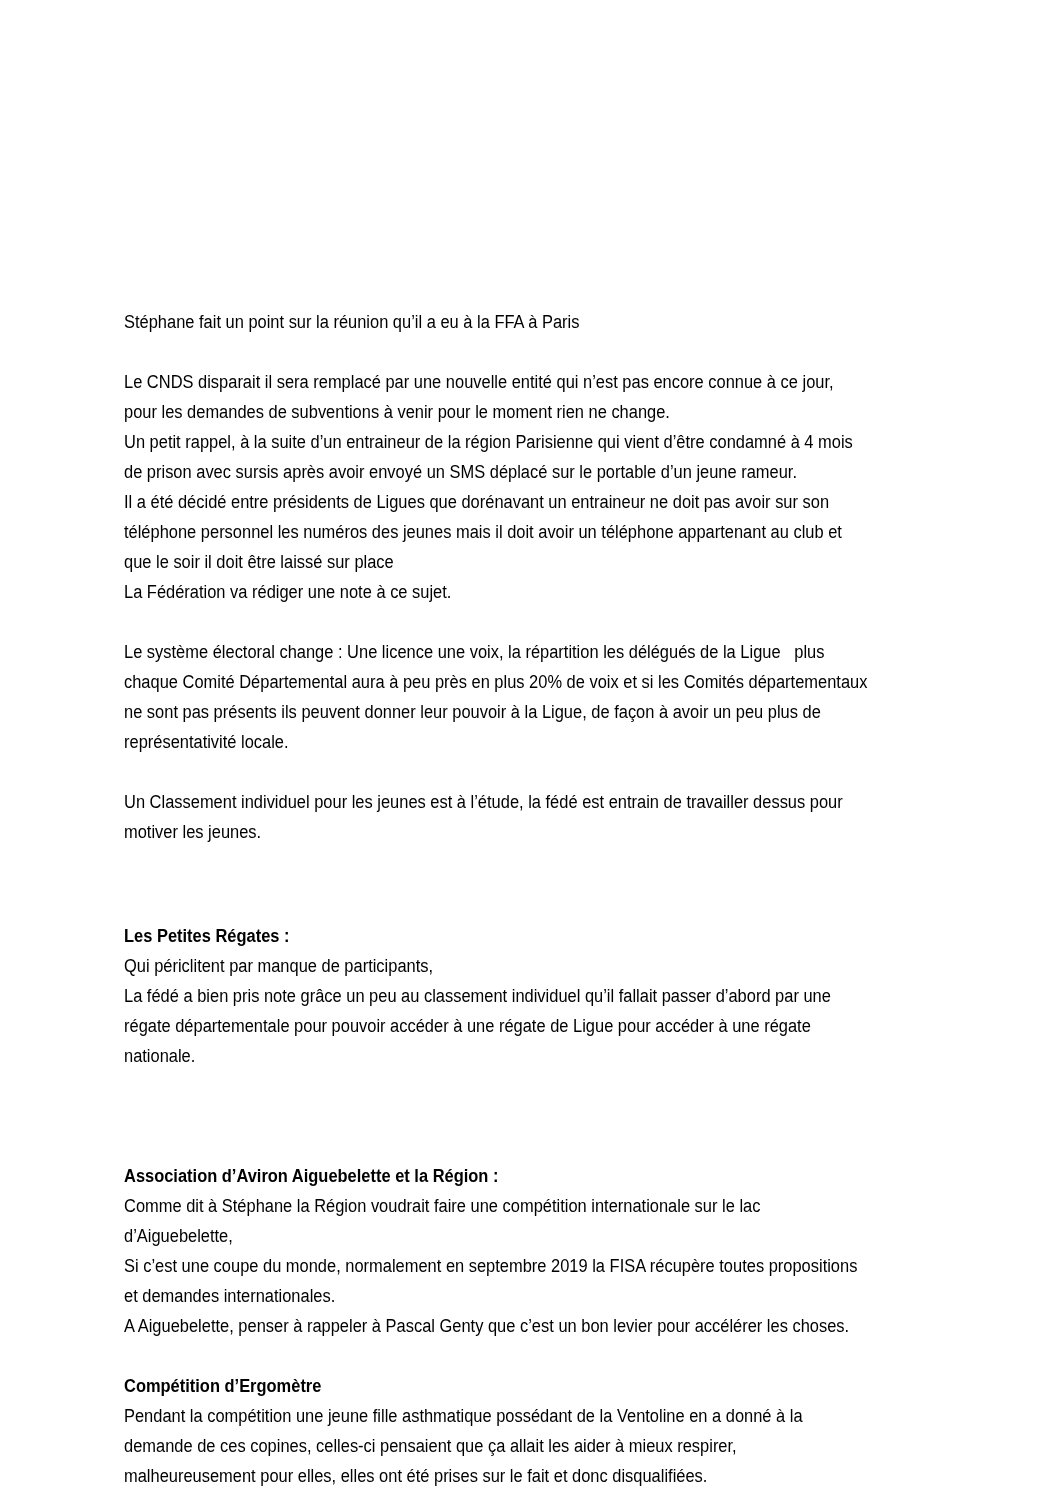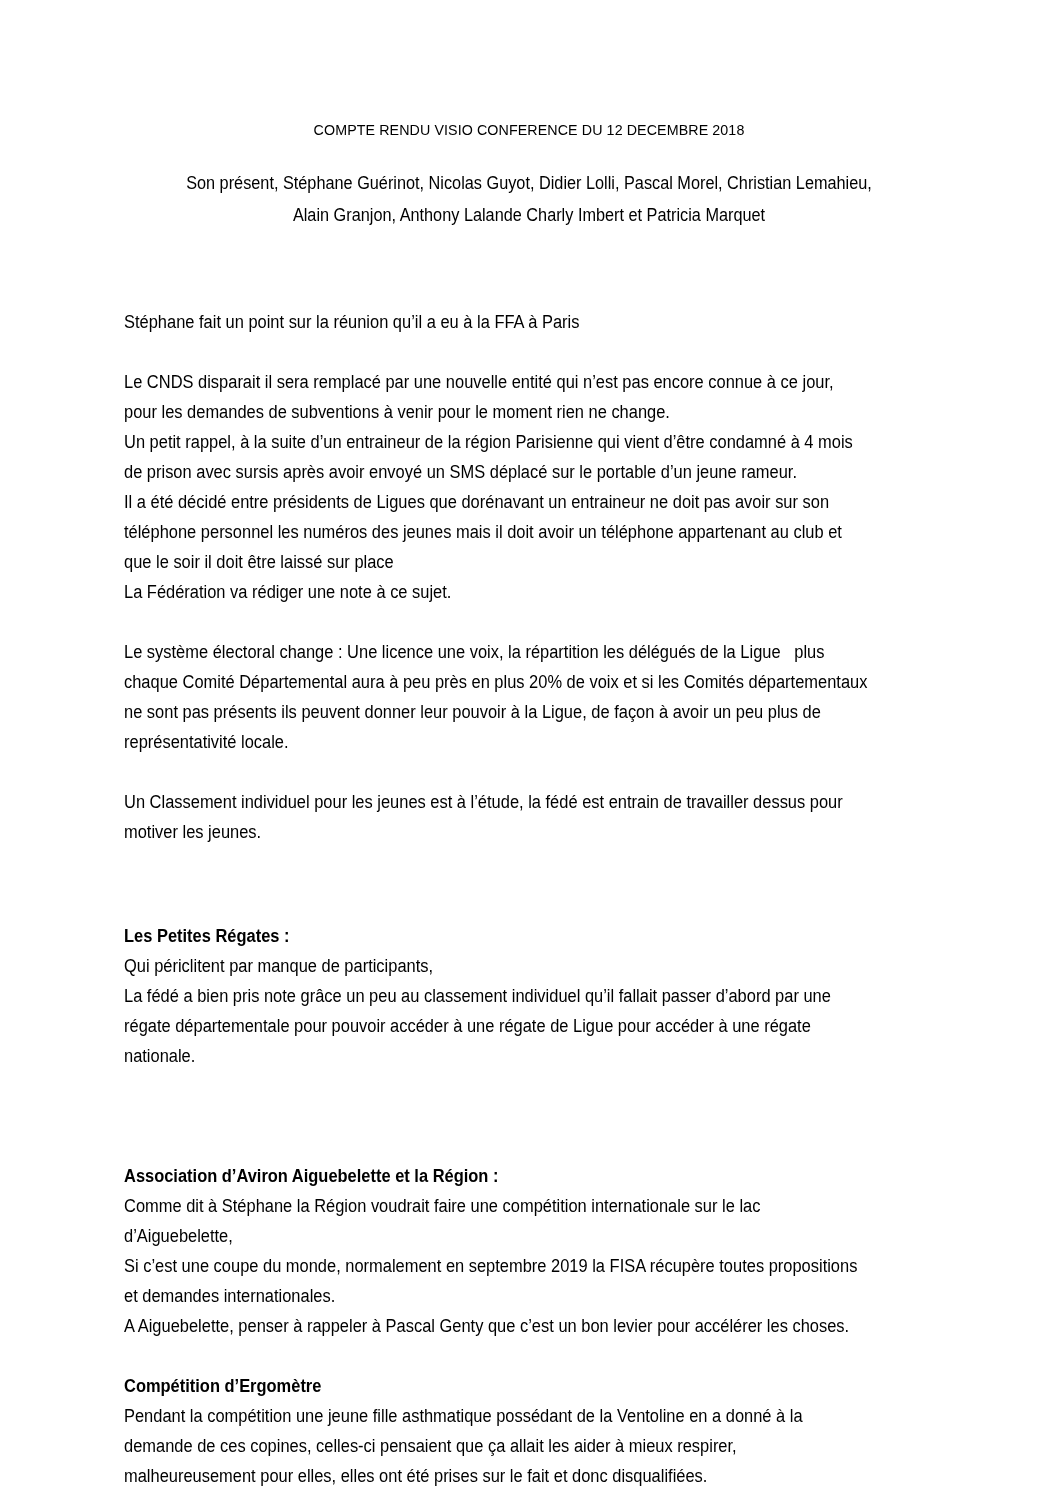--- a/index.html
+++ b/index.html
@@ -76,27 +76,20 @@
 
   .spacer-sm { height: 30px; }
   .spacer-lg { height: 74px; }
   .spacer-xl { height: 90px; }
 </style>
 </head>
 <body>
 
 <div class="page">
 
-  <div class="header-block">
-    <p class="doc-title">COMPTE RENDU VISIO CONFERENCE DU 12 DECEMBRE 2018</p>
-
-    <p class="attendees attendees-line-1">Son présent, Stéphane Guérinot, Nicolas Guyot, Didier Lolli, Pascal Morel, Christian Lemahieu,</p>
-
-    <p class="attendees">Alain Granjon, Anthony Lalande Charly Imbert et Patricia Marquet</p>
-  </div>
 
   <div class="body-block">
 
     <p class="para">Stéphane fait un point sur la réunion qu’il a eu à la FFA à Paris</p>
 
     <div class="spacer-sm"></div>
 
     <p class="para">Le CNDS disparait il sera remplacé par une nouvelle entité qui n’est pas encore connue à ce jour,
 pour les demandes de subventions à venir pour le moment rien ne change.
 Un petit rappel, à la suite d’un entraineur de la région Parisienne qui vient d’être condamné à 4 mois

